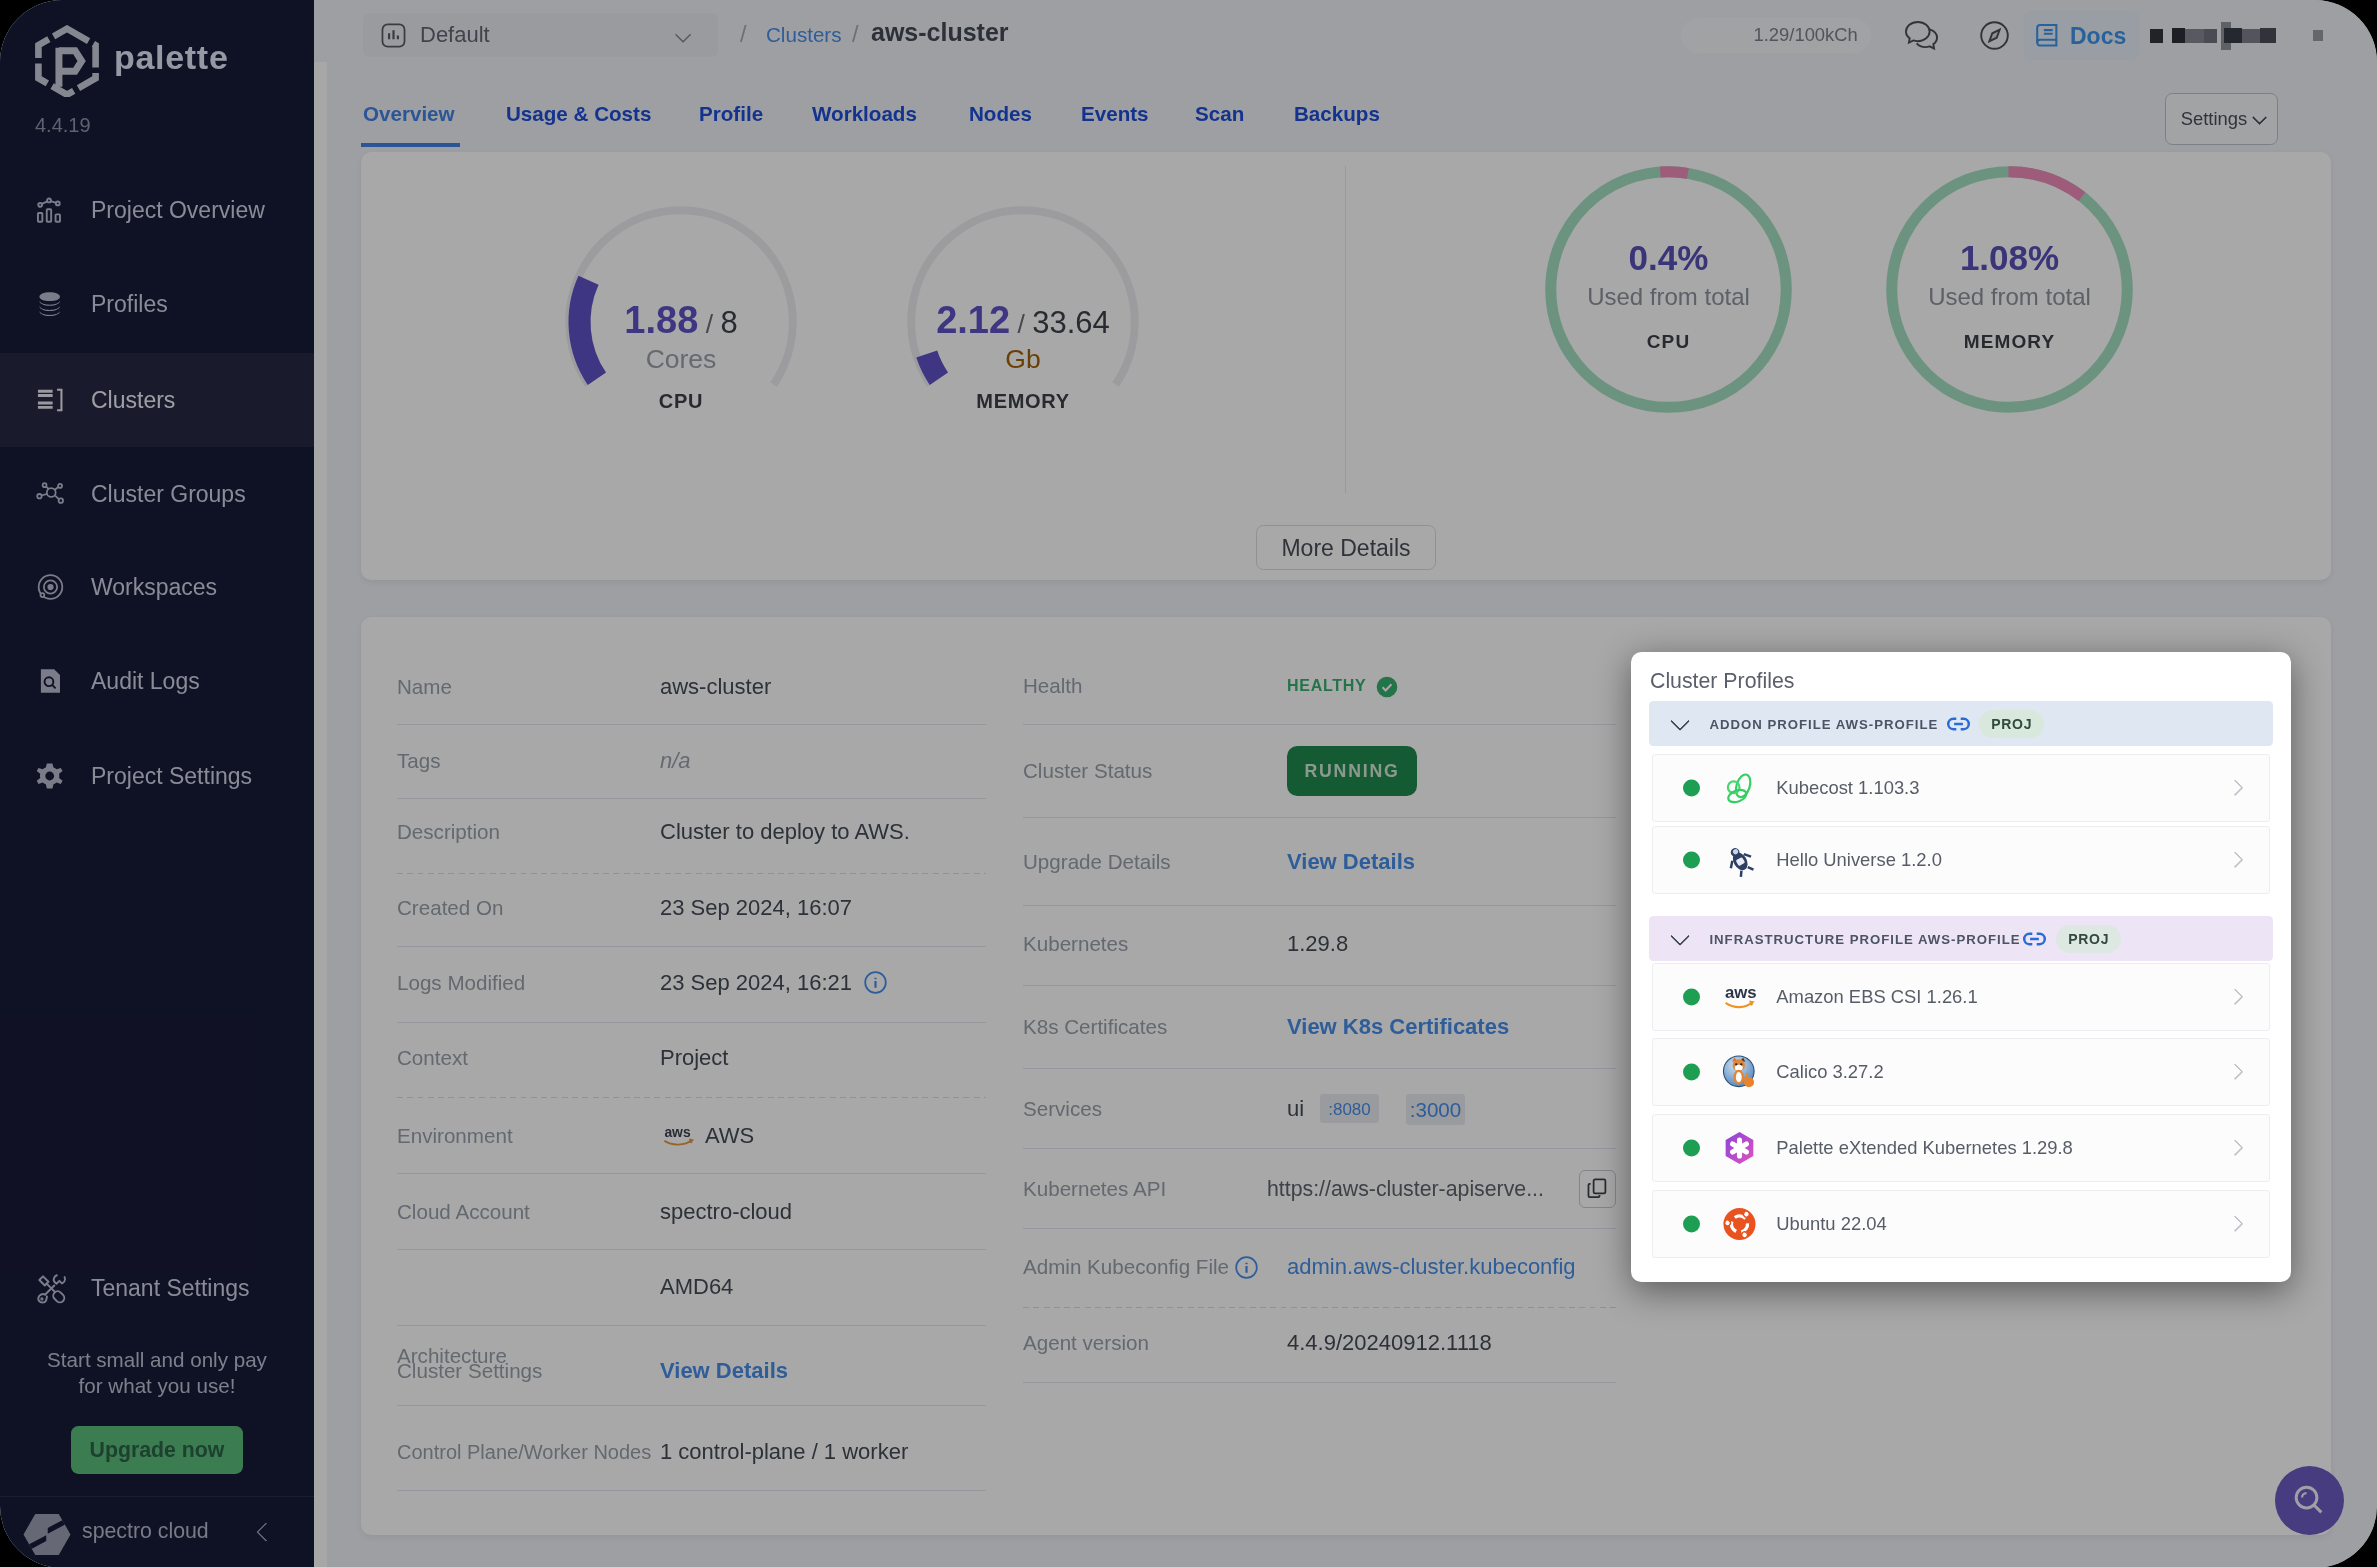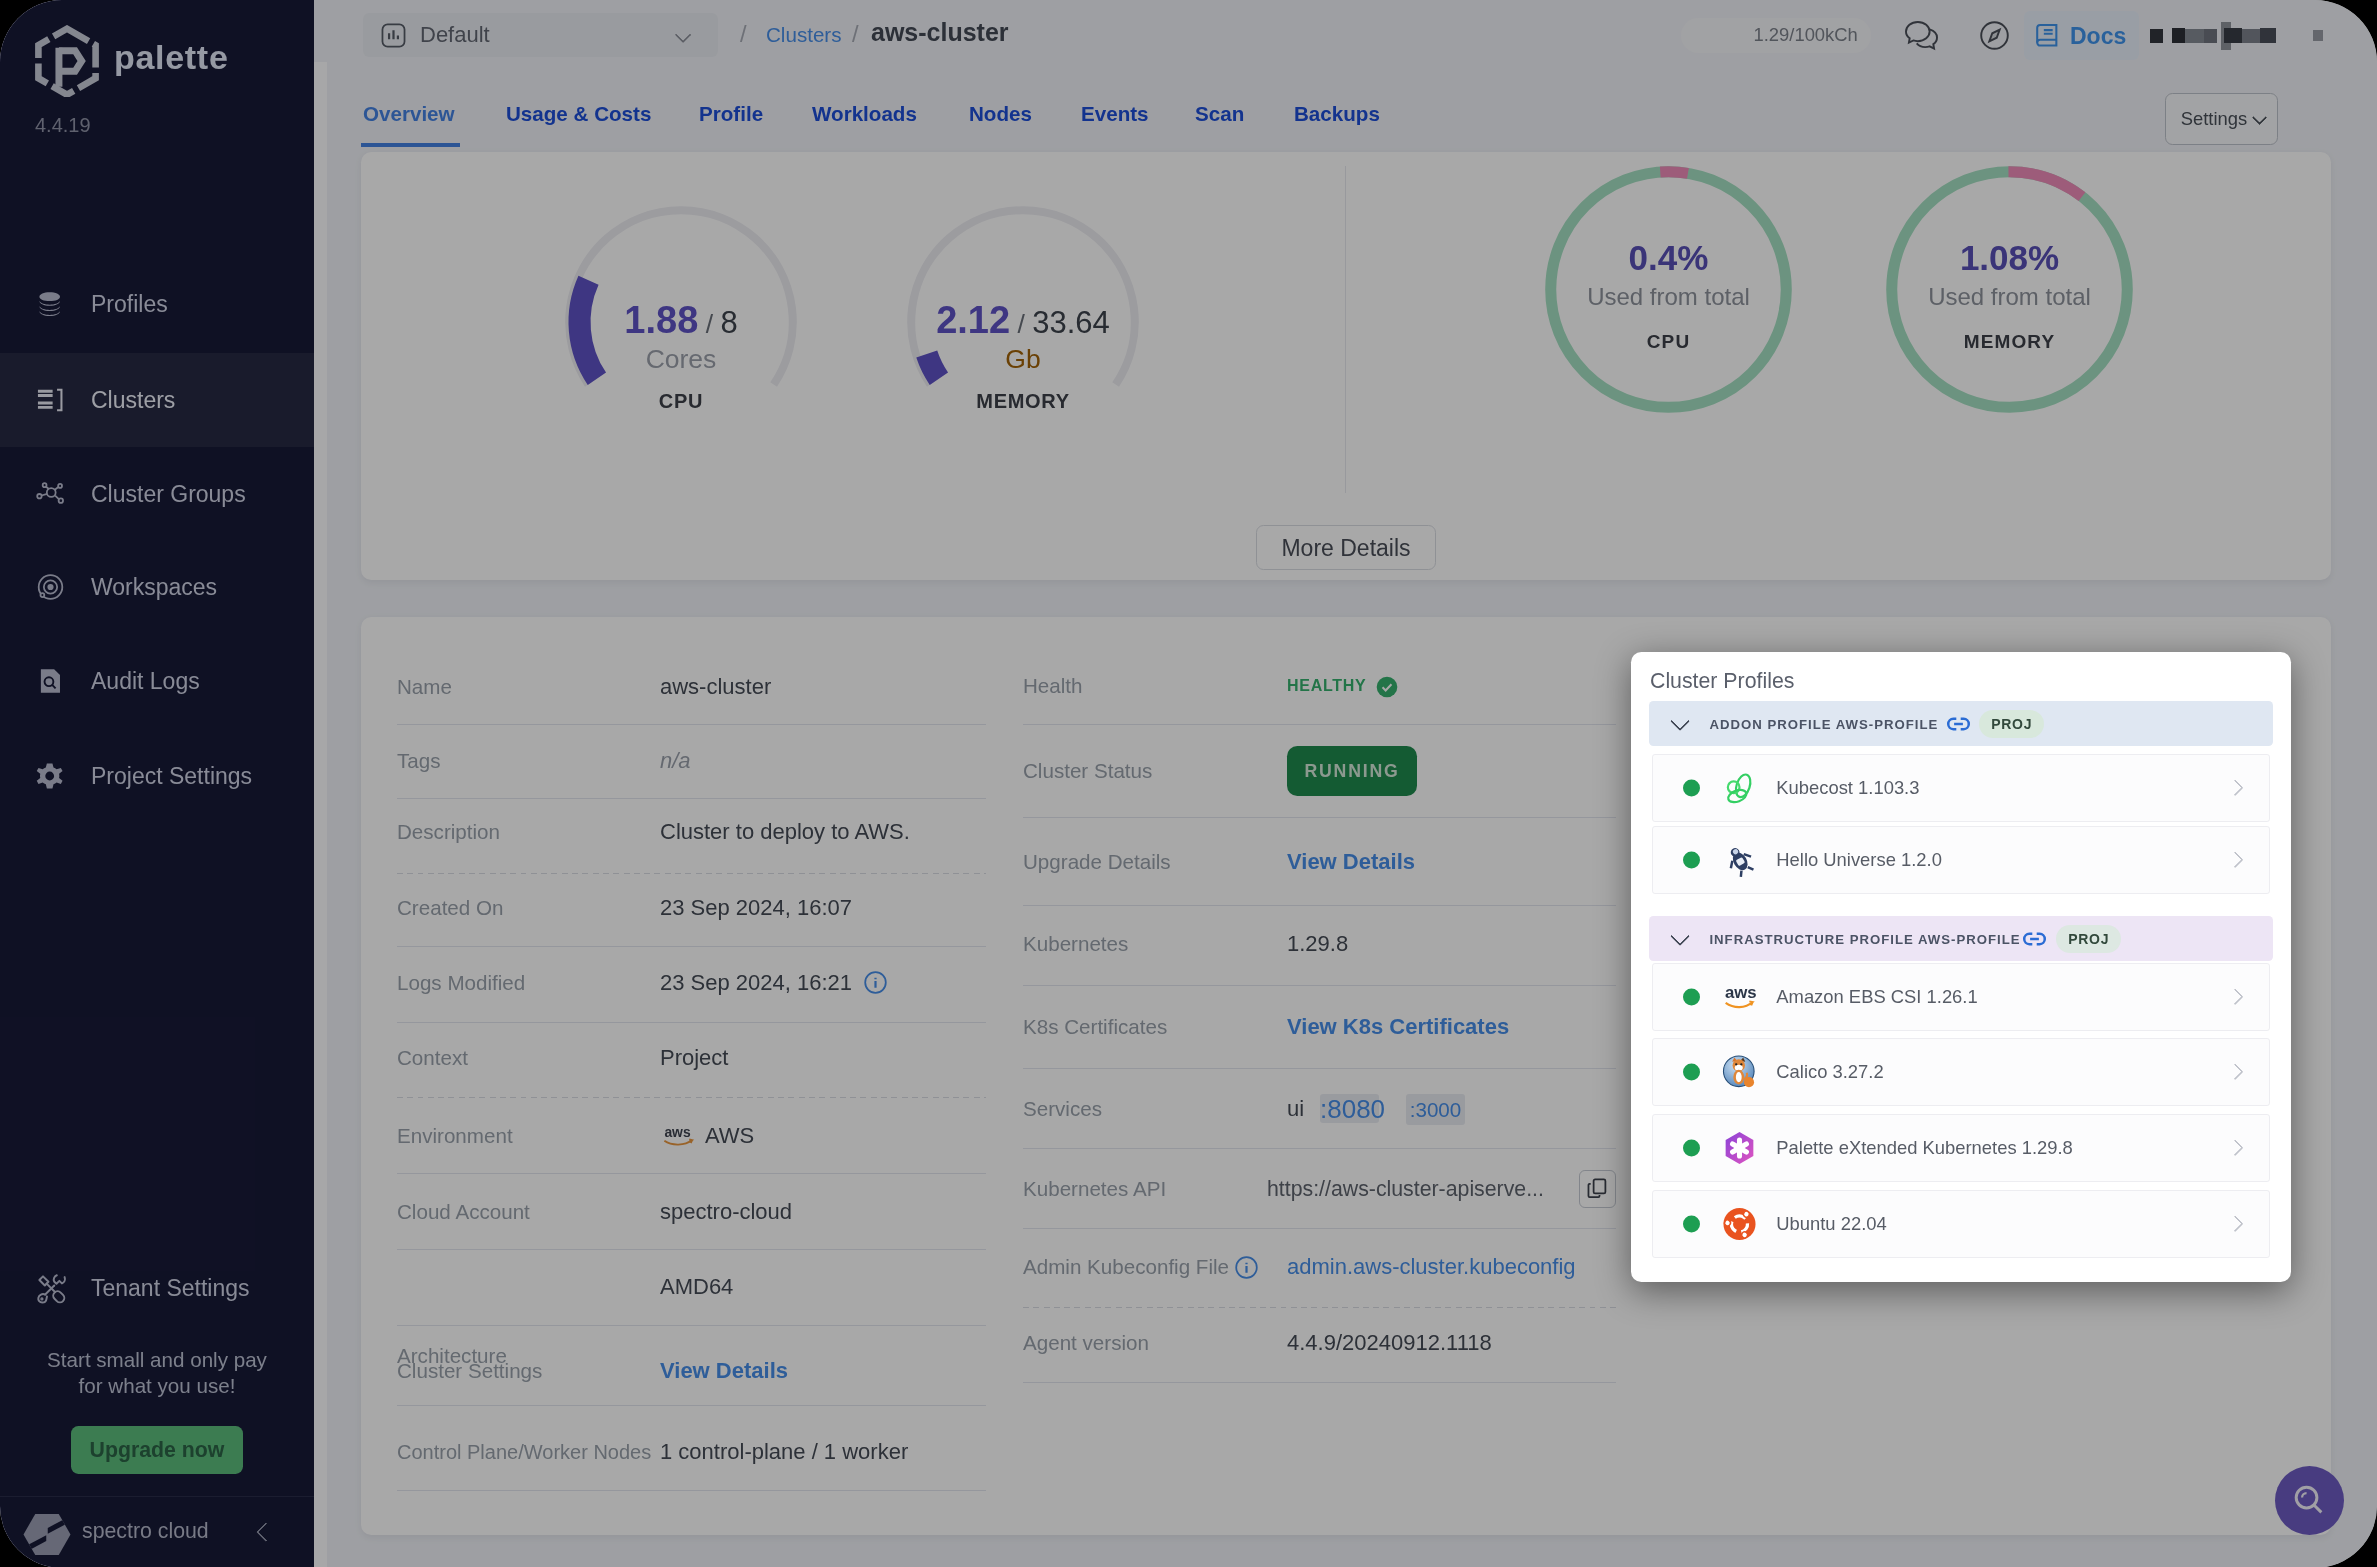--- a/index.html
+++ b/index.html
@@ -47,20 +47,32 @@
         <path d="M45 5 L84 27.5 V72.5 L45 95 L6 72.5 V27.5 Z" stroke-dasharray="34 7.5"></path>
       </g>
       <g stroke="#c9cdd9" stroke-width="9.5" fill="none">
         <path d="M34 31 V84"></path>
         <path d="M34 35 L56 35 L65 49 L56 63 L34 63"></path>
       </g>
     </svg>
     <div class="abs" style="left:114px;top:38px;font-size:34px;font-weight:bold;color:#e3e8f8;letter-spacing:0.7px;">palette</div>
     <div class="abs" style="left:35px;top:114px;font-size:20px;color:#9094a7;">4.4.19</div>
 
+    <div class="menu-item" style="top:163px;">
+      <svg class="mi-ico" width="29.4" height="29.4" viewBox="0 0 40 40" fill="none" stroke="#b9bdd0" stroke-width="2.6">
+        <circle cx="7" cy="13" r="2.6"></circle>
+          <circle cx="19" cy="7" r="2.6"></circle>
+          <circle cx="31" cy="11" r="2.6"></circle>
+        <path d="M9.3 11.8 L16.7 8.2 M21.4 7.8 L28.6 10.4"></path>
+        <rect x="4" y="24" width="6" height="12" rx="1"></rect>
+        <rect x="16" y="19" width="6" height="17" rx="1"></rect>
+        <rect x="28" y="26" width="6" height="10" rx="1"></rect>
+      </svg>
+      <div class="mi-txt">Project Overview</div>
+    </div>
     <div class="menu-item" style="top:257px;">
       <svg class="mi-ico" width="29.4" height="29.4" viewBox="0 0 40 40" fill="#b9bdd0">
         <path d="M20 4 C28 4 34 6.5 34 10 C34 13.5 28 16 20 16 C12 16 6 13.5 6 10 C6 6.5 12 4 20 4 Z"></path>
         <path d="M6 16 C8 19 13 21 20 21 C27 21 32 19 34 16 C34 19.5 28 22.5 20 22.5 C12 22.5 6 19.5 6 16 Z"></path>
         <path d="M6 23 C8 26 13 28 20 28 C27 28 32 26 34 23 C34 26.5 28 29.5 20 29.5 C12 29.5 6 26.5 6 23 Z"></path>
         <path d="M6 30 C8 33 13 35 20 35 C27 35 32 33 34 30 C34 33.5 28 36.5 20 36.5 C12 36.5 6 33.5 6 30 Z"></path>
       </svg>
       <div class="mi-txt">Profiles</div>
     </div>
     <div class="menu-item active" style="top:353px;">
@@ -296,21 +308,21 @@
   <div class="val link" style="left:1287px;top:862px;font-weight:bold;">View Details</div>
   <div class="divh" style="left:1023px;top:905px;width:593px;"></div>
   <div class="lbl" style="left:1023px;top:944px;">Kubernetes</div>
   <div class="val" style="left:1287px;top:944px;">1.29.8</div>
   <div class="divh" style="left:1023px;top:985px;width:593px;"></div>
   <div class="lbl" style="left:1023px;top:1027px;">K8s Certificates</div>
   <div class="val link" style="left:1287px;top:1027px;font-weight:bold;">View K8s Certificates</div>
   <div class="divh" style="left:1023px;top:1068px;width:593px;"></div>
   <div class="lbl" style="left:1023px;top:1109px;">Services</div>
   <div class="val" style="left:1287px;top:1109px;">ui</div>
-  <div class="abs" style="left:1320px;top:1094px;width:59px;height:29px;background:#e9ecf2;border-radius:3px;text-align:center;line-height:31px;font-size:26px;color:#478ee8;">:8080</div>
+  <div class="abs" style="left:1320px;top:1094px;width:59px;height:29px;background:#e9ecf2;border-radius:3px;text-align:center;line-height:31px;font-size:17px;color:#478ee8;">:8080</div>
   <div class="abs" style="left:1406px;top:1094px;width:59px;height:31px;background:#e9ecf2;border-radius:2.9px;text-align:center;line-height:31px;font-size:20.6px;color:#478ee8;">:3000</div>
   <div class="divh" style="left:1023px;top:1148px;width:593px;"></div>
   <div class="lbl" style="left:1023px;top:1189px;">Kubernetes API</div>
   <div class="val" style="left:1267px;top:1189px;font-size:21.3px;color:#5f646e;">https://aws-cluster-apiserve...</div>
   <div class="abs" style="left:1579px;top:1170px;width:37px;height:38px;border:1.5px solid #c5cad3;border-radius:5.9px;box-sizing:border-box;">
     <svg class="abs" style="left:7.4px;top:7.4px;" width="20.6" height="20.6" viewBox="0 0 28 28" fill="none" stroke="#3d424c" stroke-width="2.4">
       <rect x="9" y="2" width="16" height="19" rx="2"></rect>
       <path d="M5 8 H3.5 C2.7 8 2 8.7 2 9.5 V24.5 C2 25.3 2.7 26 3.5 26 H15.5 C16.3 26 17 25.3 17 24.5 V23"></path>
     </svg>
   </div>

